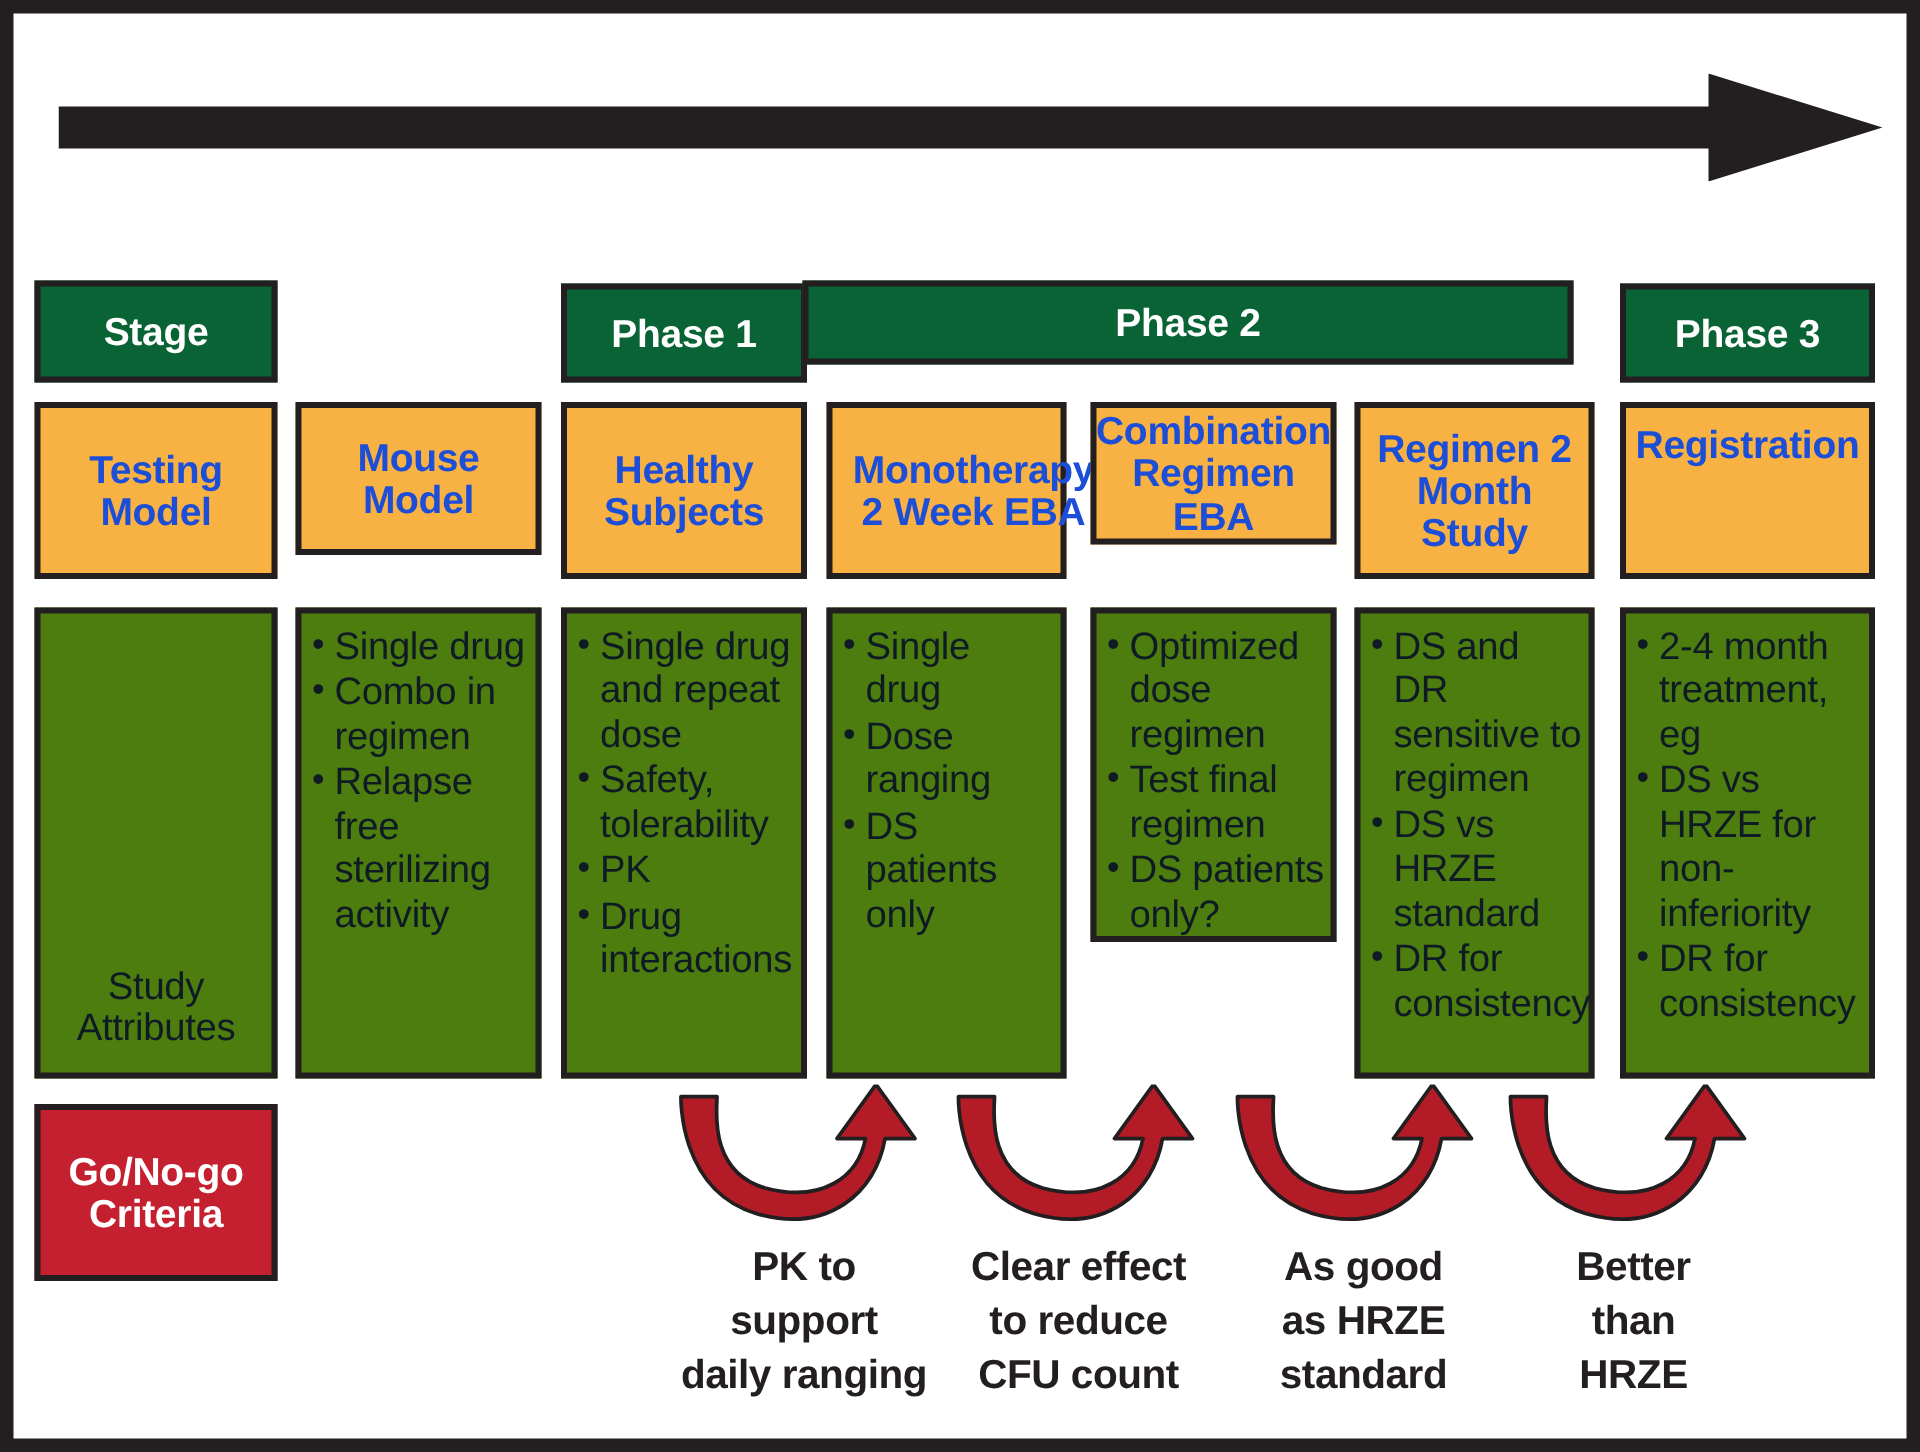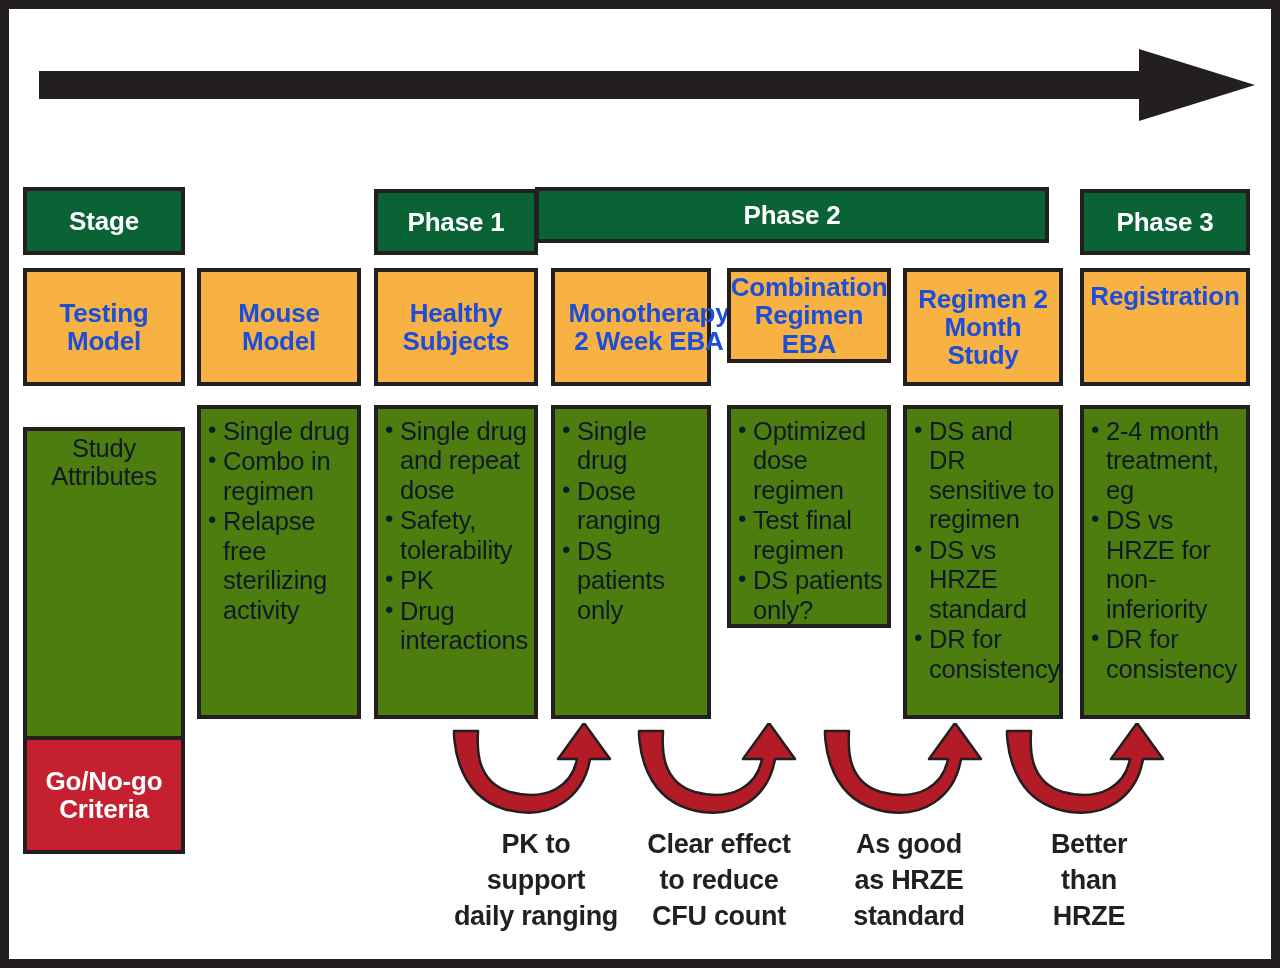--- a/index.html
+++ b/index.html
@@ -37,21 +37,21 @@
     padding:0 2px;
   }
   .attrbox{
     background:#4d7c0f;color:#0f1b24;
     font-weight:normal;font-size:25.5px;
     align-items:flex-start;justify-content:flex-start;
     text-align:left;
     padding:8px 4px 4px 7px;
   }
   .attrbox.center{
-    align-items:flex-start;justify-content:center;text-align:center;padding:4px;margin-top:22px;
+    align-items:flex-end;justify-content:center;text-align:center;padding:15px;
   }
   .criteriabox{
     background:#c4202f;color:#ffffff;
     font-weight:bold;font-size:26px;
   }
   .attrbox ul{margin:0;padding:0;list-style:none;width:100%;}
   .attrbox li{
     position:relative;padding-left:15px;margin:0 0 1px 0;
     line-height:1.155;
   }
@@ -88,21 +88,21 @@
 
     <div class="box stagebox" style="left:1071px;top:180px;width:170px;height:66px;">Phase 3</div>
 
     <div class="box modelbox" style="left:14px;top:259px;width:162px;height:118px;">
       <span>
         <span>Testing</span><br>
         <span>Model</span>
       </span>
     </div>
 
-    <div class="box modelbox" style="left:188px;top:259px;width:164px;height:118px;">
+    <div class="box modelbox" style="left:188px;top:259px;width:164px;height:102px;">
       <span>
         <span>Mouse</span><br>
         <span>Model</span>
       </span>
     </div>
 
     <div class="box modelbox" style="left:365px;top:259px;width:164px;height:118px;">
       <span>
         <span>Healthy</span><br>
         <span>Subjects</span>

